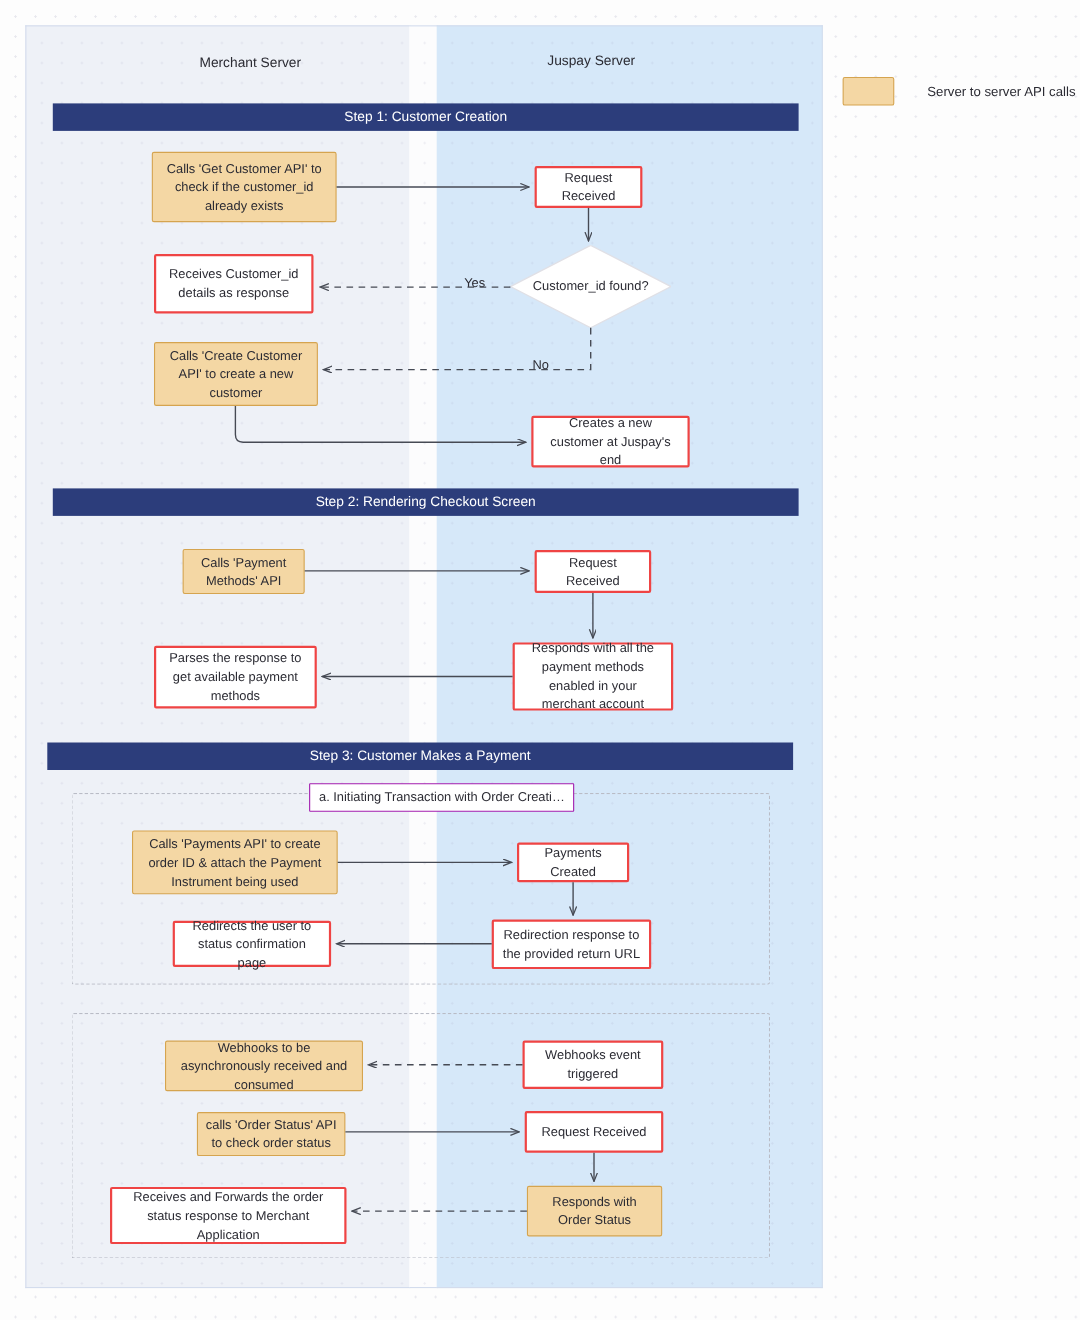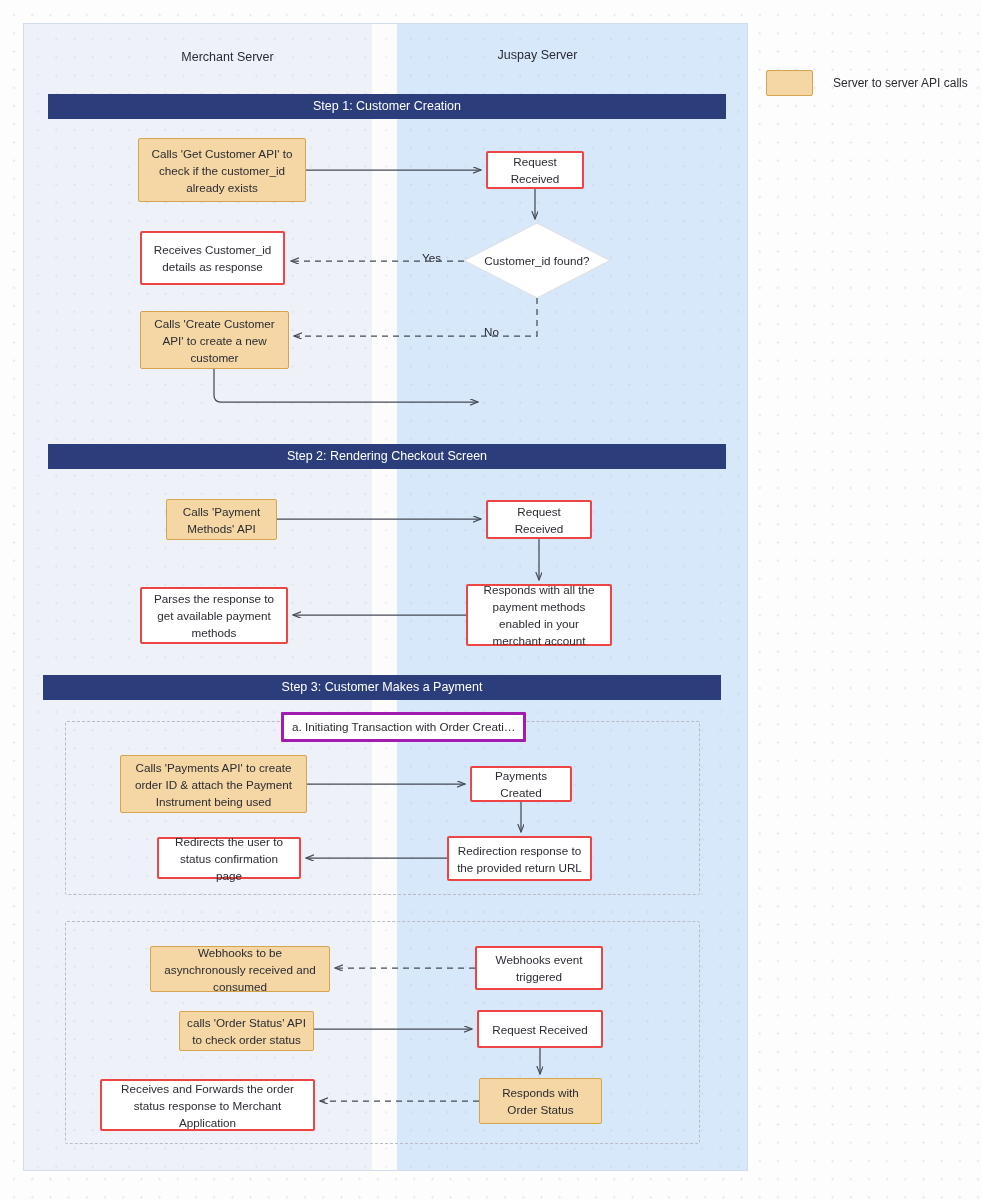--- a/index.html
+++ b/index.html
@@ -132,37 +132,37 @@
   
   .group-box {
     position: absolute;
     box-sizing: border-box;
     border: 1.2px dashed #b9bcc6;
     border-radius: 2px;
   }
   .group-label {
     position: absolute;
     background-color: #ffffff;
-    border: 3px solid #a21caf;
+    border: 1px solid #a21caf;
     font-size: 11.7px;
     line-height: 18px;
     padding: 3px 8px;
     white-space: nowrap;
     color: #2b2b33;
     border-radius: 1px;
   }
 
   
   #legend {
     position: absolute;
     left: 766px;
     top: 70px;
     display: flex;
     align-items: center;
-    gap: 20px;
+    gap: 30px;
   }
   #legend-swatch {
     width: 45px;
     height: 24px;
     background-color: #f4d7a4;
     border: 1px solid #d5a44f;
     border-radius: 2px;
   }
   #legend-label {
     font-size: 12px;
@@ -230,20 +230,21 @@
     <svg class="diamond-shape" viewBox="0 0 146 75" preserveAspectRatio="none">
       <polygon points="73,0 146,37.5 73,75 0,37.5" fill="#ffffff" stroke="#e0e0e6" stroke-width="1.2"></polygon>
     </svg>
     <span class="diamond-label">Customer_id found?</span>
   </div>
 
   <div class="node node-white" style="left:140px; top:231px; width:145px; height:54px;">Receives Customer_id details as response</div>
 
   <div class="node node-orange" style="left:140px; top:311px; width:149px; height:58px;">Calls 'Create Customer API' to create a new customer</div>
 
+  <div class="node node-white" style="left:483px; top:378px; width:144px; height:47px;">Creates a new customer at Juspay's end</div>
 
   <div class="node node-orange" style="left:166px; top:499px; width:111px; height:41px;">Calls 'Payment Methods' API</div>
 
   <div class="node node-white" style="left:486px; top:500px; width:106px; height:39px;">Request Received</div>
 
   <div class="node node-white" style="left:466px; top:584px; width:146px; height:62px;">Responds with all the payment methods enabled in your merchant account</div>
 
   <div class="node node-white" style="left:140px; top:587px; width:148px; height:57px;">Parses the response to get available payment methods</div>
 
   <div class="node node-orange" style="left:120px; top:755px; width:187px; height:58px;text-align:center;">Calls 'Payments API' to create order ID &amp; attach the Payment Instrument being used</div>

